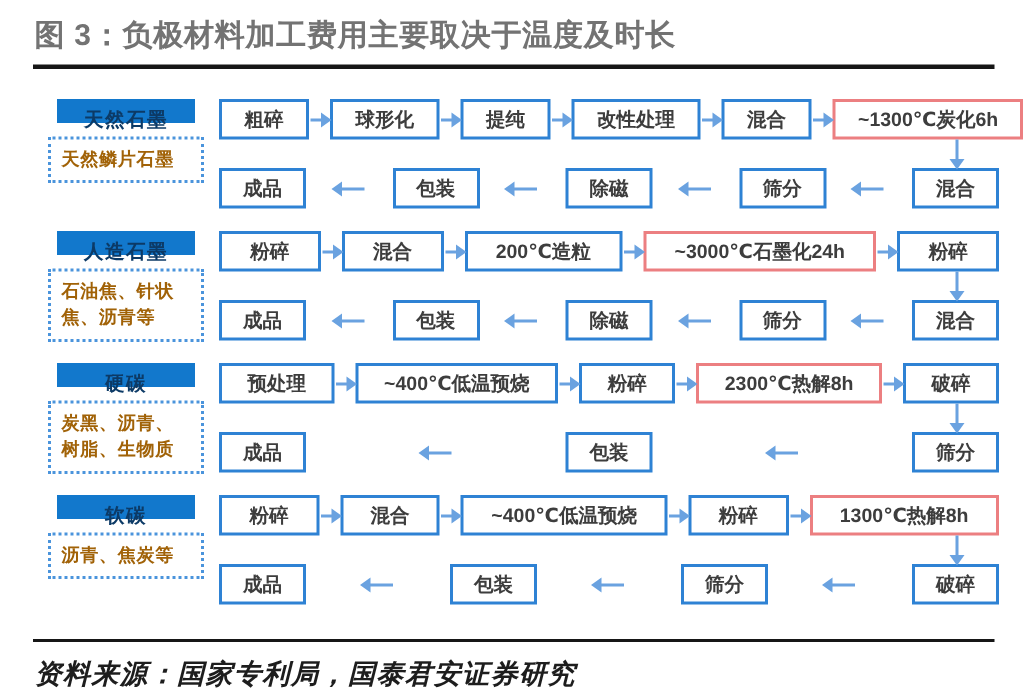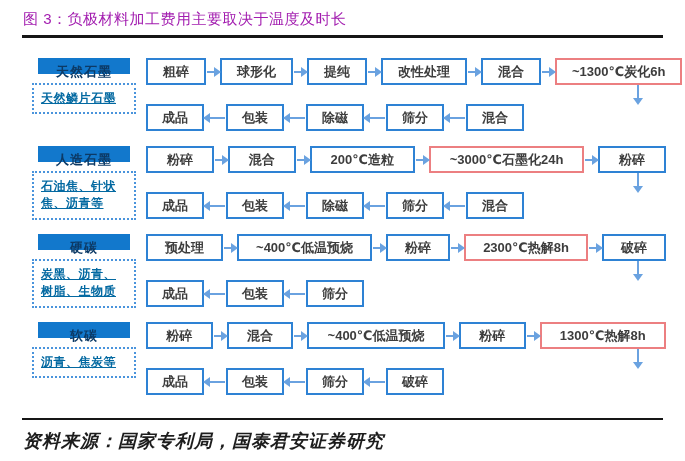--- a/index.html
+++ b/index.html
@@ -9,56 +9,55 @@
     font-family: "Liberation Sans", "DejaVu Sans", sans-serif;
     position: relative;
     overflow: hidden;
   }
   .titlebar {
     margin: 8px 22px 0 22px;
     border-bottom: 3px solid #161616;
     padding: 2px 0 6px 1px;
   }
   .title {
-    font-size: 15px;
-    font-weight: normal;
-    color: #a21caf;
+    font-size: 20px;
+    font-weight: bold;
+    color: #737373;
     letter-spacing: 0.5px;
   }
   .diagram { margin-top: 20px; }
   .row { position: relative; height: 88px; }
   .labelcol { position: absolute; left: 32px; top: 0; width: 104px; }
   .cat {
     margin: 0 6px;
     height: 16px;
     line-height: 28px;
     text-align: center;
     background: #1278cc;
     color: #0c3a66;
     font-weight: bold;
     font-size: 13px;
     letter-spacing: 1px;
   }
   .mat {
     margin-top: 9px;
     border: 2px dotted #4a94dc;
-    color: #0369a1;
+    color: #a16207;
     font-weight: bold;
     font-size: 12px;
     padding: 5px 7px;
     line-height: 1.45;
     min-height: 30px;
     display: flex;
     align-items: center;
     letter-spacing: 0.5px;
-    text-decoration: underline;
   }
   .flow { position: absolute; left: 146px; right: 19px; top: 0; }
   .flow-top { display: flex; align-items: center; height: 27px; }
-  .flow-bottom { display: flex; align-items: center; justify-content: flex-start; height: 27px; margin-top: 19px; }
+  .flow-bottom { display: flex; align-items: center; justify-content: space-between; height: 27px; margin-top: 19px; }
   .box {
     border: 2px solid #2e82d4;
     background: #ffffff;
     color: #3d3d3d;
     font-size: 13px;
     font-weight: 600;
     height: 27px;
     line-height: 23px;
     text-align: center;
     padding: 0 15px;

